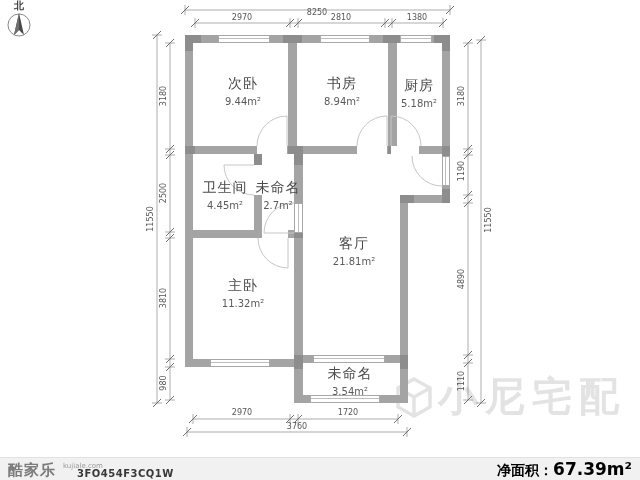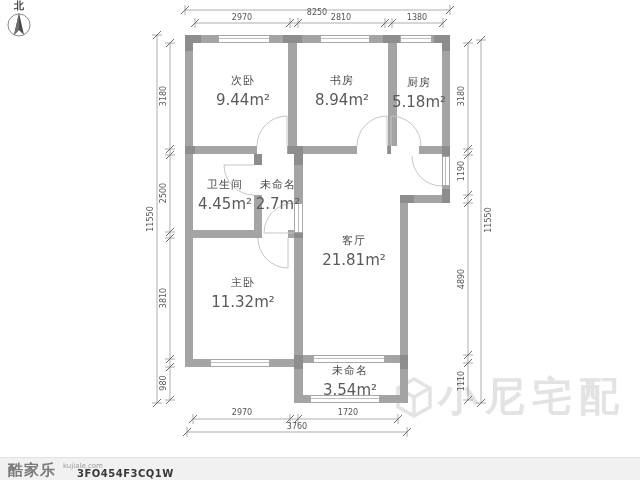--- a/index.html
+++ b/index.html
@@ -6,22 +6,22 @@
   body{width:640px;height:480px;position:relative;background:#fff;
        font-family:"DejaVu Sans","Liberation Sans",sans-serif;overflow:hidden}
   .wall{position:absolute;background:#a4a4a4}
   .pillar{position:absolute;background:#8d8d8d}
   .gap{position:absolute;background:#ffffff}
   .win-h{position:absolute;box-sizing:border-box;border:1px solid #a8a8a8;
          background:linear-gradient(to bottom,#fff 0 38%,#bdbdbd 38% 58%,#fff 58% 100%)}
   .win-v{position:absolute;box-sizing:border-box;border:1px solid #a8a8a8;
          background:linear-gradient(to right,#fff 0 38%,#bdbdbd 38% 58%,#fff 58% 100%)}
   .room-label{position:absolute;transform:translate(-50%,-50%);text-align:center;white-space:nowrap;z-index:5}
-  .room-name{font-size:11px;color:#4a4a4a;letter-spacing:1px}
-  .room-area{font-size:15px;color:#5a5a5a;margin-top:3px;letter-spacing:0}
+  .room-name{font-size:14px;color:#4a4a4a;letter-spacing:1px}
+  .room-area{font-size:10px;color:#5a5a5a;margin-top:3px;letter-spacing:0}
   .dim{position:absolute;font-size:8px;color:#555;transform:translate(-50%,-50%);white-space:nowrap;z-index:6}
   .dim.rot{transform:translate(-50%,-50%) rotate(-90deg)}
   .overlay{position:absolute;left:0;top:0;z-index:4}
   .watermark{position:absolute;left:394px;top:376px;display:flex;align-items:flex-start;z-index:0}
   .watermark-text{font-size:40px;font-weight:bold;color:#e3e3e3;letter-spacing:7px;margin-left:4px;line-height:1}
   .compass{position:absolute;left:4px;top:1px;width:30px;text-align:center;z-index:5}
   .compass-label{font-size:10px;font-weight:bold;color:#3c3c3c;line-height:10px}
   .footer{position:absolute;left:0;top:457px;width:640px;height:23px;background:#f1f1f1;
           border-top:1px solid #e2e2e2;z-index:8}
   .brand{position:absolute;left:8px;top:3px;font-size:15px;font-weight:bold;color:#7b7b7b;letter-spacing:1px}
@@ -190,13 +190,17 @@
 <div class="dim rot" style="left:461px;top:381px">1110</div>
 
 <div class="dim" style="left:242px;top:412px">2970</div>
 <div class="dim" style="left:348px;top:412px">1720</div>
 <div class="dim" style="left:297px;top:426px">3760</div>
 
 <div class="footer">
   <div class="brand">酷家乐</div>
   <div class="brand-domain">kujiale.com</div>
   <div class="plan-code">3FO454F3CQ1W</div>
+  <div class="net-area">
+    <span class="net-label">净面积：</span>
+    <span class="net-value">67.39m²</span>
+  </div>
 </div>
 
 </body></html>

